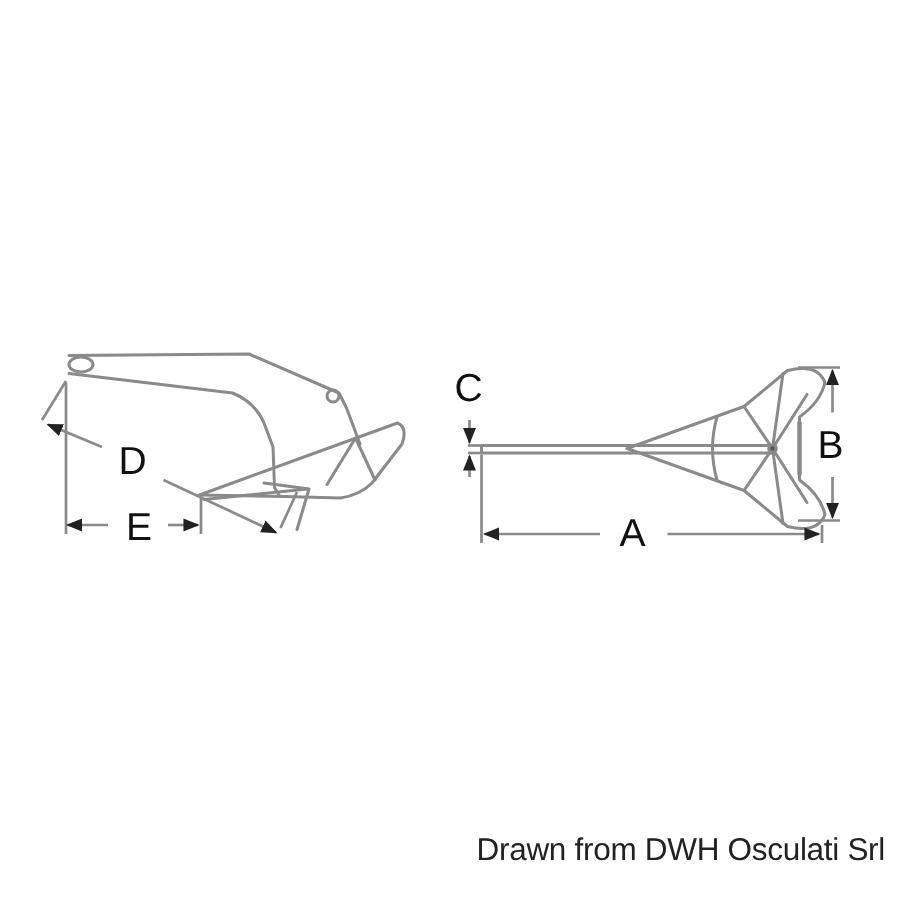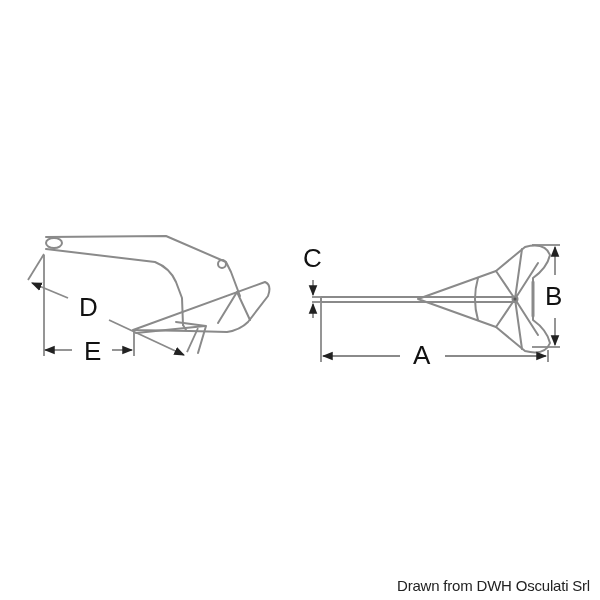--- a/index.html
+++ b/index.html
@@ -9,23 +9,23 @@
     .dim-label {
       position: absolute;
       font-family: "Liberation Sans", sans-serif;
       font-size: 26px;
       color: #111111;
       line-height: 1;
     }
     .credit {
       position: absolute;
       right: 10px;
-      bottom: 6px;
+      bottom: 21px;
       font-family: "Liberation Sans", sans-serif;
-      font-size: 15px;
+      font-size: 21px;
       color: #222222;
       letter-spacing: -0.2px;
     }
   </style>
 </head>
 <body>
 
 <div class="canvas">
   <svg width="600" height="600" viewBox="0 0 600 600">
     <defs>

